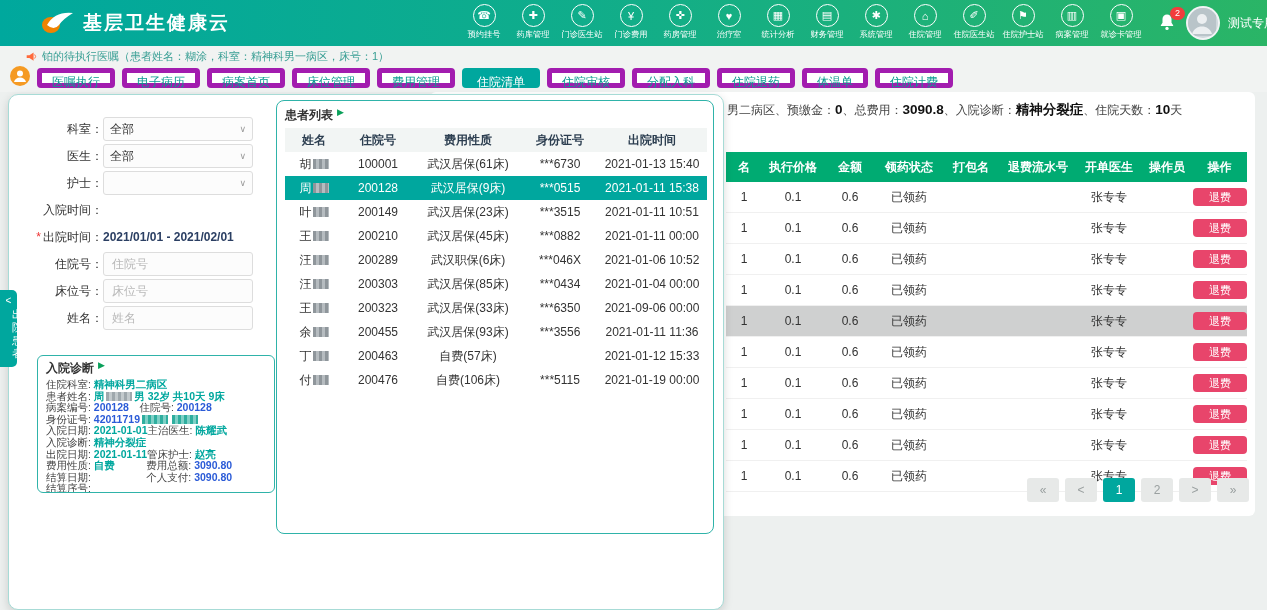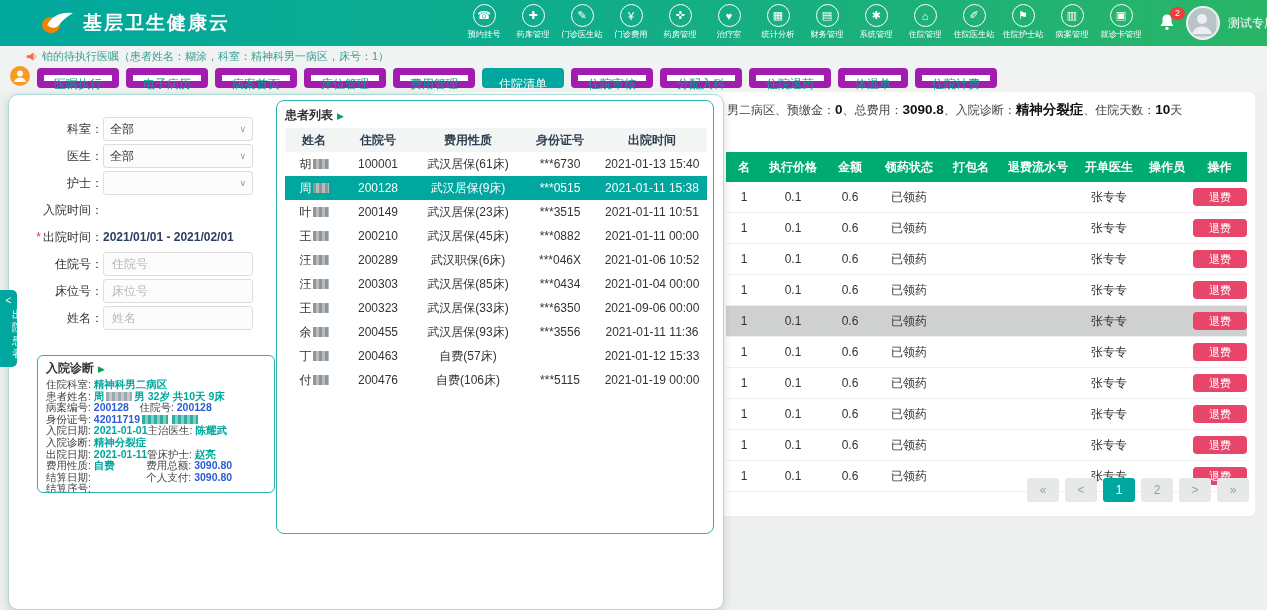--- a/index.html
+++ b/index.html
@@ -25,21 +25,21 @@
   .avatar{width:30px;height:30px;border-radius:50%;overflow:hidden;border:2px solid rgba(255,255,255,.7);
           background:#cfd8dc;cursor:pointer;flex:0 0 auto;}
   .uname{color:#fff;font-size:12px;white-space:nowrap;}
 
   
   .noticebar{position:absolute;left:0;top:46px;width:1267px;height:18px;background:#f1f3f2;
              display:flex;align-items:flex-end;gap:5px;padding-left:26px;box-sizing:border-box;
              font-size:11px;color:#379e93;}
   .tabsrow{position:absolute;left:0;top:64px;width:1267px;height:28px;background:#f1f3f2;
            display:flex;align-items:center;gap:7px;padding-left:10px;box-sizing:border-box;}
-  .tab{height:20px;line-height:18px;padding:0 10px;border:7px solid #a21caf;border-radius:4px;
+  .tab{height:20px;line-height:18px;padding:0 10px;border:5px solid #a21caf;border-radius:4px;
        background:#fff;color:#0a9a90;font-size:12px;cursor:pointer;box-sizing:border-box;white-space:nowrap;}
   .tab.active{background:#00a79e;color:#fff;border-color:#00a79e;}
 
   
   .content{position:absolute;left:430px;top:92px;width:825px;height:424px;background:#fff;
            border-radius:6px;z-index:1;}
   .summary{position:absolute;left:727px;top:101px;width:530px;font-size:12px;color:#444;
            z-index:2;white-space:nowrap;}
   .summary .sv{font-weight:bold;color:#111;font-size:13.5px;}
   .rt{position:absolute;left:726px;top:152px;width:521px;border-collapse:collapse;z-index:2;
@@ -68,21 +68,21 @@
         display:flex;align-items:center;padding:0 6px;font-size:12px;color:#333;box-sizing:border-box;}
   .ctrl .cval{flex:1;}
   .ctrl .carr{color:#999;font-size:9px;}
   .cin{border:none;background:transparent;outline:none;width:100%;font-size:12px;color:#333;
        font-family:inherit;}
   .cin::placeholder{color:#b8b8b8;}
   .ftext{font-size:12px;font-weight:bold;color:#2b3f63;white-space:nowrap;}
 
   .pinfo{position:absolute;left:28px;top:260px;width:238px;height:138px;border:1px solid #2fb3a9;
          border-radius:6px;padding:4px 8px;box-sizing:border-box;overflow:hidden;}
-  .ptitle{font-size:12px;font-weight:bold;color:#333;display:flex;align-items:center;gap:4px;
+  .ptitle{font-size:12px;font-weight:bold;color:#333;display:flex;align-items:flex-start;gap:4px;
           margin-bottom:2px;}
   .tri{color:#0aa05a;font-size:9px;}
   .iline{font-size:10.5px;line-height:11.6px;color:#444;white-space:nowrap;overflow:hidden;}
   .il{color:#444;}
   .iv{color:#00a79e;font-weight:bold;}
   .ib{color:#2b5bd7;font-weight:bold;}
   .ired{display:inline-block;width:26px;height:9px;vertical-align:-1px;margin:0 2px;
         background:repeating-linear-gradient(90deg,#9fa8ad 0 3px,#c3cacd 3px 6px);}
   .ired.teal{background:repeating-linear-gradient(90deg,#2fae9f 0 3px,#7fd0c6 3px 6px);}
 

